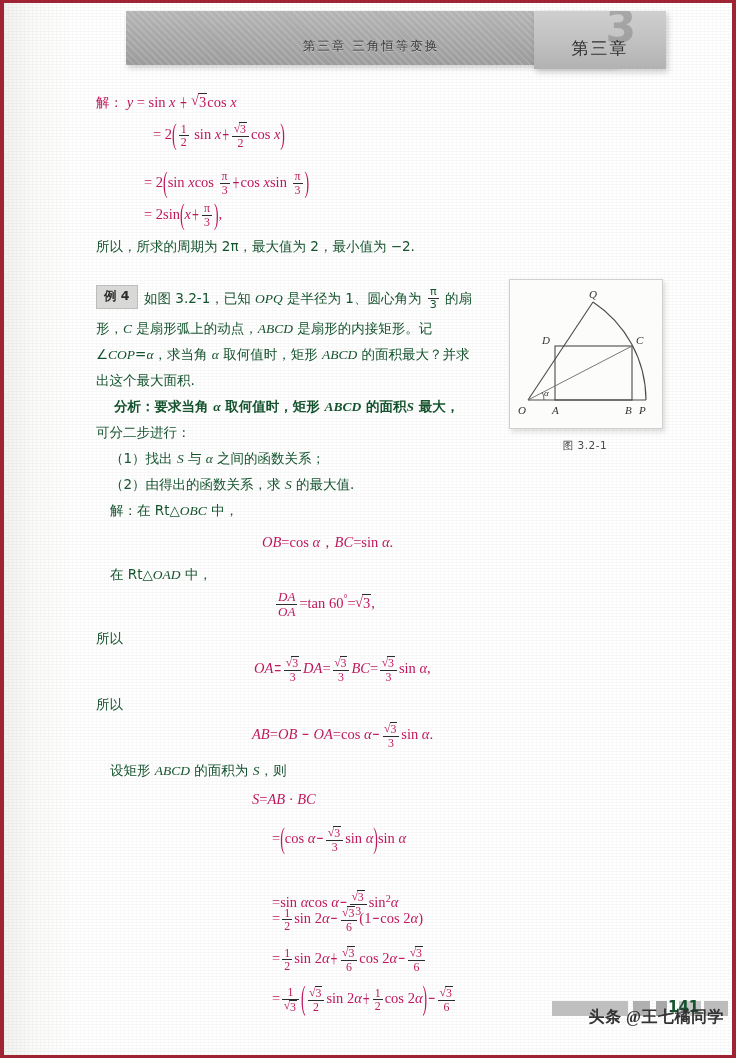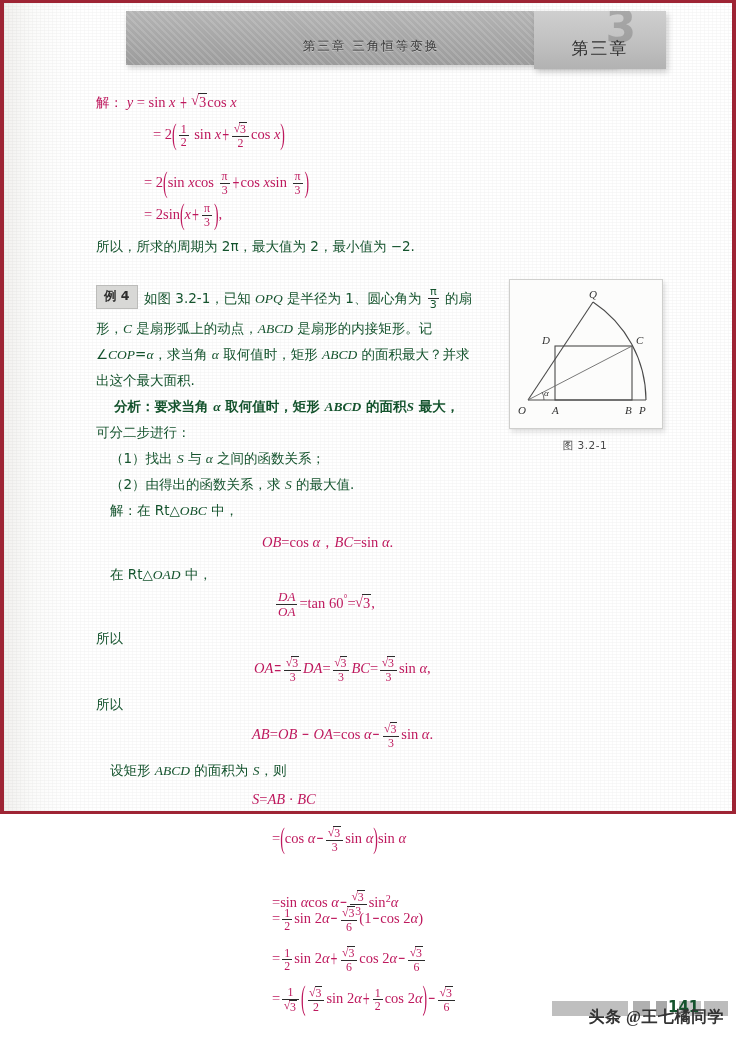--- a/index.html
+++ b/index.html
@@ -3,21 +3,21 @@
 <meta charset="utf-8">
 <style>
   html,body{margin:0;padding:0;}
   body{
     width:736px;height:1058px;overflow:hidden;
     background:#ffffff;
     font-family:"Liberation Serif","DejaVu Serif",serif;
     color:#2b2b2b;
   }
   .page{
-    position:relative;width:736px;height:814px;
+    position:relative;width:736px;height:1058px;
     box-sizing:border-box;
     border-left:4px solid #9e2434;
     border-right:4px solid #9e2434;
     border-top:3px solid #9e2434;
     border-bottom:3px solid #9e2434;
     background:#fdfdfc;
   }
   .paper{
     position:absolute;left:0;top:0;right:0;bottom:0;
     background:

